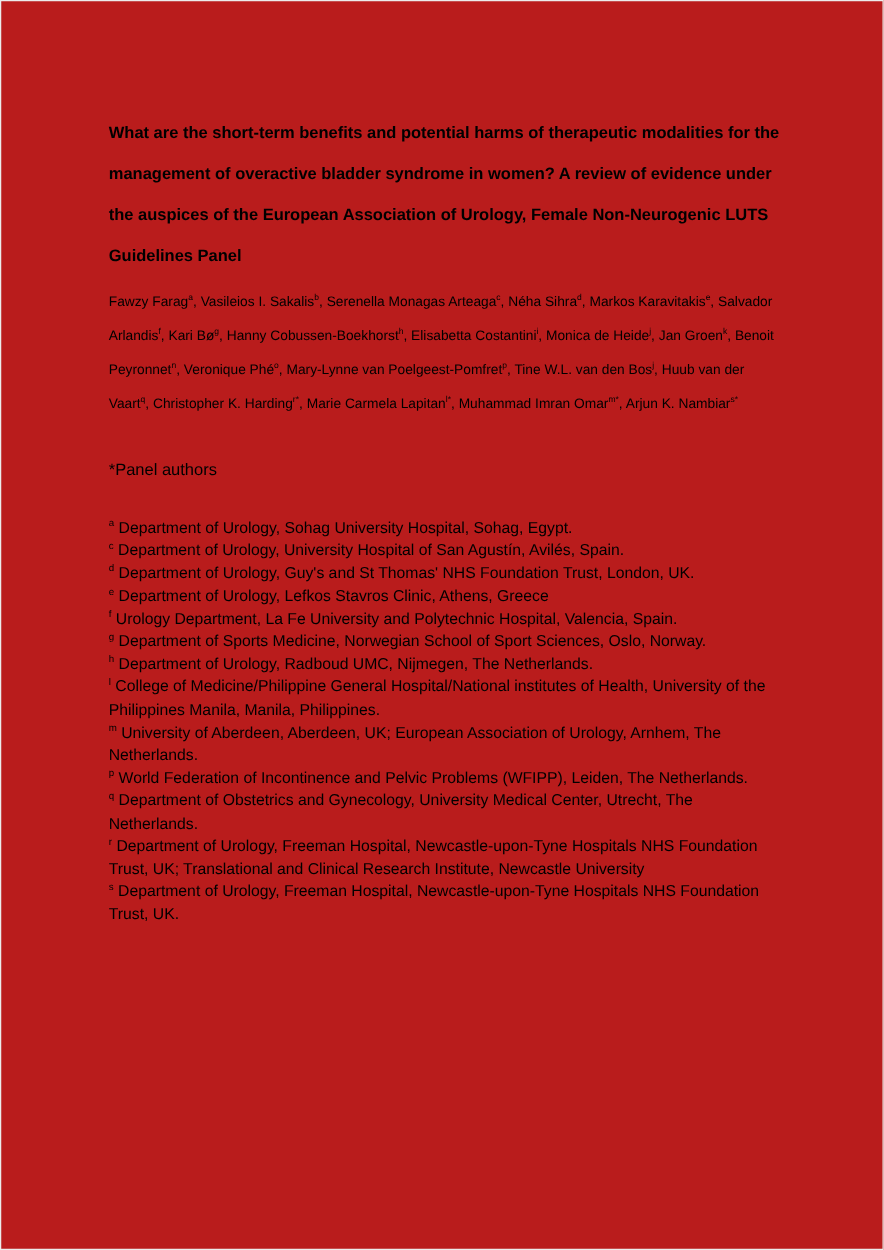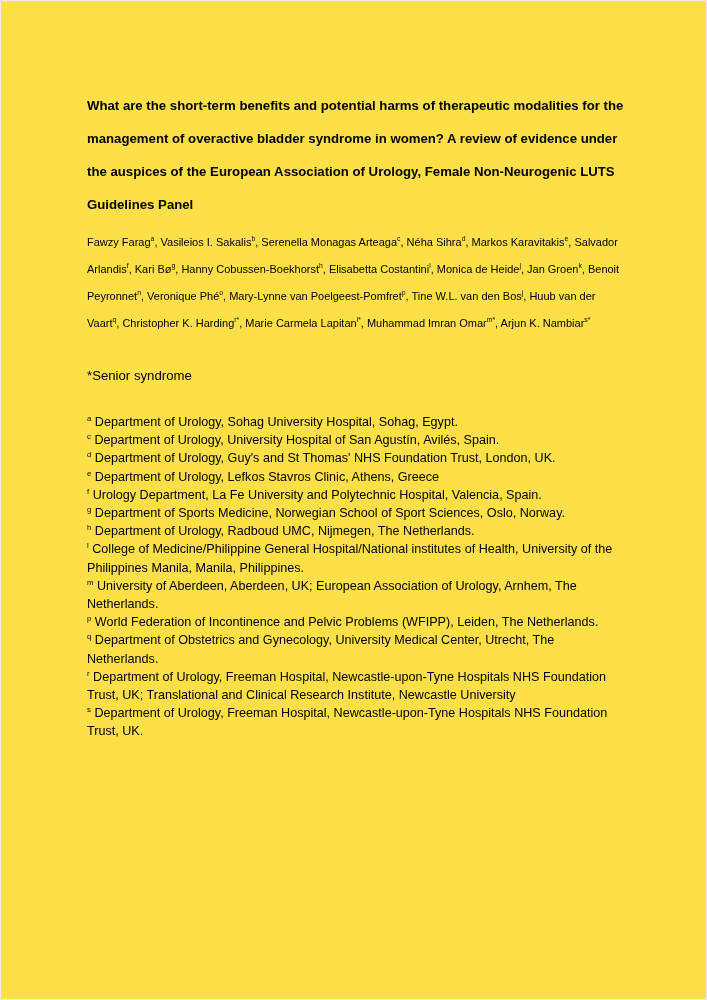--- a/index.html
+++ b/index.html
@@ -5,21 +5,21 @@
   html, body {
     margin: 0;
     padding: 0;
     background: #ffffff;
   }
   .page {
     position: relative;
     width: 707px;
     height: 1000px;
     box-sizing: border-box;
-    background: #fde047;
+    background: #b91c1c;
     border: 1px solid #ececec;
     font-family: "Liberation Sans", sans-serif;
     color: #000000;
     padding: 88px 78px 0 86px;
     overflow: hidden;
   }
   .title {
     font-size: 13.2px;
     font-weight: 700;
     line-height: 33px;
@@ -51,21 +51,21 @@
   }
 </style>
 </head>
 <body>
 
 <div class="page">
   <h1 class="title">What are the short-term benefits and potential harms of therapeutic modalities for the management of overactive bladder syndrome in women? A review of evidence under the auspices of the European Association of Urology, Female Non-Neurogenic LUTS Guidelines Panel</h1>
 
   <p class="authors"><span>Fawzy Farag</span><sup>a</sup>, <span>Vasileios I. Sakalis</span><sup>b</sup>, <span>Serenella Monagas Arteaga</span><sup>c</sup>, <span>Néha Sihra</span><sup>d</sup>, <span>Markos Karavitakis</span><sup>e</sup>, <span>Salvador Arlandis</span><sup>f</sup>, <span>Kari Bø</span><sup>g</sup>, <span>Hanny Cobussen-Boekhorst</span><sup>h</sup>, <span>Elisabetta Costantini</span><sup>i</sup>, <span>Monica de Heide</span><sup>j</sup>, <span>Jan Groen</span><sup>k</sup>, <span>Benoit Peyronnet</span><sup>n</sup>, <span>Veronique Phé</span><sup>o</sup>, <span>Mary-Lynne van Poelgeest-Pomfret</span><sup>p</sup>, <span>Tine W.L. van den Bos</span><sup>j</sup>, <span>Huub van der Vaart</span><sup>q</sup>, <span>Christopher K. Harding</span><sup>r*</sup>, <span>Marie Carmela Lapitan</span><sup>l*</sup>, <span>Muhammad Imran Omar</span><sup>m*</sup>, <span>Arjun K. Nambiar</span><sup>s*</sup></p>
 
-  <p class="senior">*Senior syndrome</p>
+  <p class="senior">*Panel authors</p>
 
   <div class="affiliations">
       <p class="aff"><sup>a</sup> Department of Urology, Sohag University Hospital, Sohag, Egypt.</p>
       <p class="aff"><sup>c</sup> Department of Urology, University Hospital of San Agustín, Avilés, Spain.</p>
       <p class="aff"><sup>d</sup> Department of Urology, Guy's and St Thomas' NHS Foundation Trust, London, UK.</p>
       <p class="aff"><sup>e</sup> Department of Urology, Lefkos Stavros Clinic, Athens, Greece</p>
       <p class="aff"><sup>f</sup> Urology Department, La Fe University and Polytechnic Hospital, Valencia, Spain.</p>
       <p class="aff"><sup>g</sup> Department of Sports Medicine, Norwegian School of Sport Sciences, Oslo, Norway.</p>
       <p class="aff"><sup>h</sup> Department of Urology, Radboud UMC, Nijmegen, The Netherlands.</p>
       <p class="aff"><sup>l</sup> College of Medicine/Philippine General Hospital/National institutes of Health, University of the Philippines Manila, Manila, Philippines.</p>

